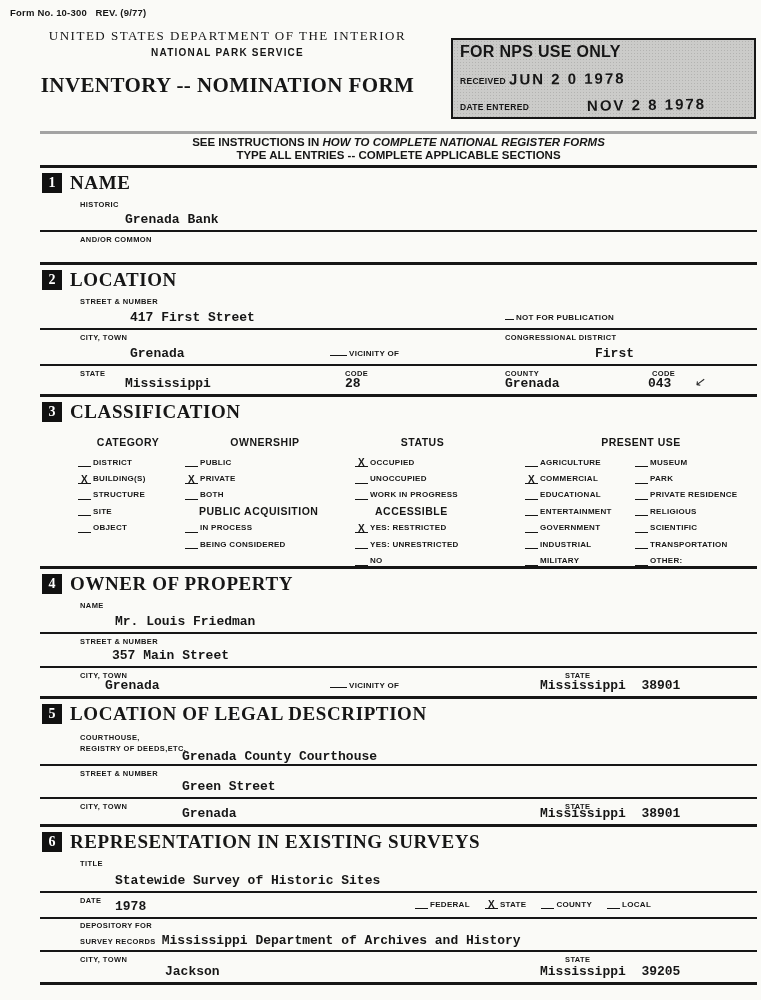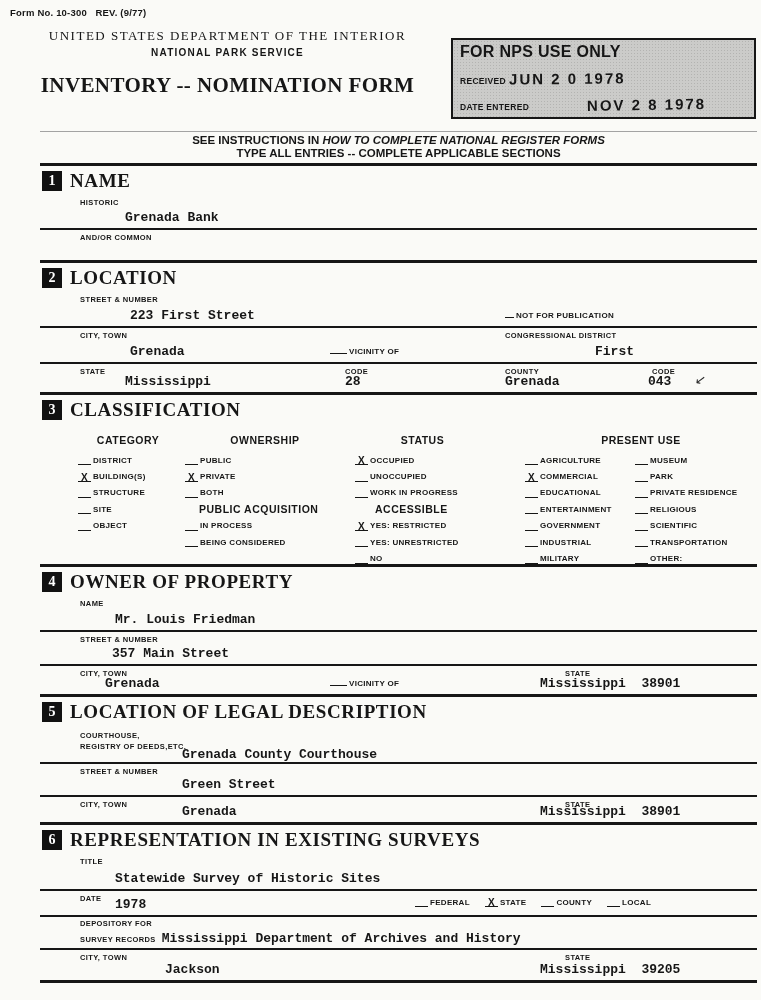--- a/index.html
+++ b/index.html
@@ -26,21 +26,21 @@
     background-size:3px 3px; }
   .nps-header { font-size:16px; font-weight:bold; letter-spacing:.3px; }
   .nps-row { display:flex; align-items:baseline; margin-top:9px; }
   .nps-label { font-size:8.5px; font-weight:bold; letter-spacing:.3px; }
   .stamp { font-weight:bold; font-size:15px; letter-spacing:2px; margin-left:3px; white-space:pre; transform:rotate(-.5deg); }
   .stamp-2 { margin-left:58px; transform:rotate(-1deg); }
 
   
   .body { position:absolute; left:40px; top:131px; width:717px; }
 
-  .band { border-top:1px solid #a3a3a3; border-bottom:3px solid #161616;
+  .band { border-top:3px solid #a3a3a3; border-bottom:3px solid #161616;
     text-align:center; padding:2px 0 3px; font-size:11.5px; font-weight:bold; line-height:13px; }
 
   .sec-head { display:flex; align-items:center; gap:8px; padding:4px 0 3px 2px; }
   .badge { width:20px; height:20px; background:#111; color:#fff; flex:0 0 auto;
     display:flex; align-items:center; justify-content:center;
     font-family:"Liberation Serif", serif; font-weight:bold; font-size:14px; }
   .sec-title { font-family:"Liberation Serif", serif; font-weight:bold; font-size:19px; letter-spacing:.6px; }
 
   .frow { position:relative; border-bottom:2px solid #161616; }
   .frow.thick { border-bottom:3.5px solid #161616; }
@@ -118,21 +118,21 @@
     <div class="frow thick" style="height:33px;">
       <span class="lab">AND/OR COMMON</span>
     </div>
 
     <div class="sec-head">
       <div class="badge">2</div>
       <div class="sec-title">LOCATION</div>
     </div>
     <div class="frow" style="height:36px;">
       <span class="lab">STREET &amp; NUMBER</span>
-      <span class="v" style="left:90px;">223 First Street</span>
+      <span class="v" style="left:90px;">417 First Street</span>
       <span class="inline-check" style="position:absolute;left:465px;bottom:6px;">
         <span class="cb" style="width:9px;"></span>
         <span>NOT FOR PUBLICATION</span>
       </span>
     </div>
     <div class="frow" style="height:36px;">
       <span class="lab">CITY, TOWN</span>
       <span class="v" style="left:90px;">Grenada</span>
       <span class="inline-check" style="position:absolute;left:290px;bottom:6px;">
         <span class="cb cb-wide"></span>

